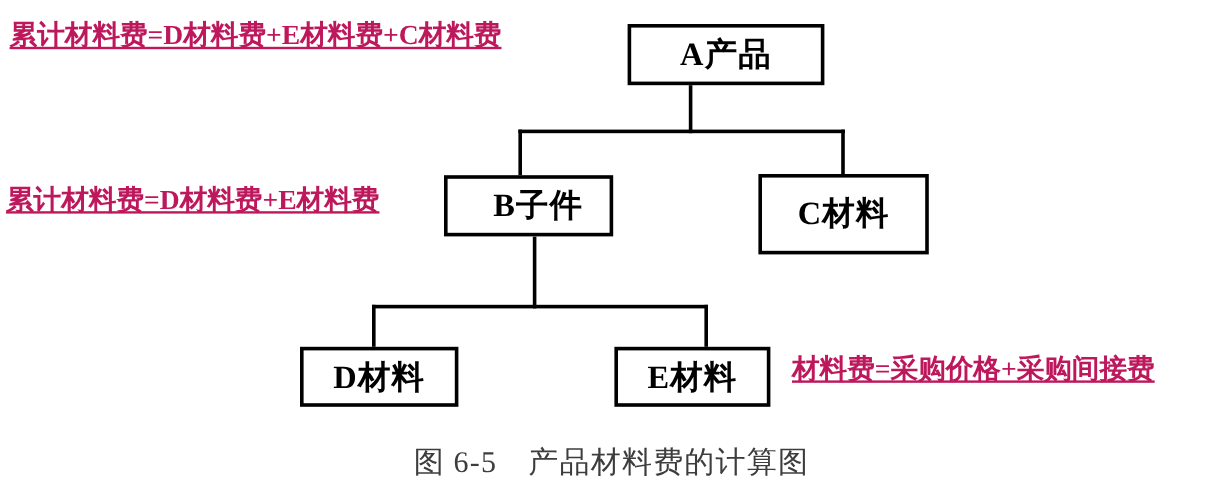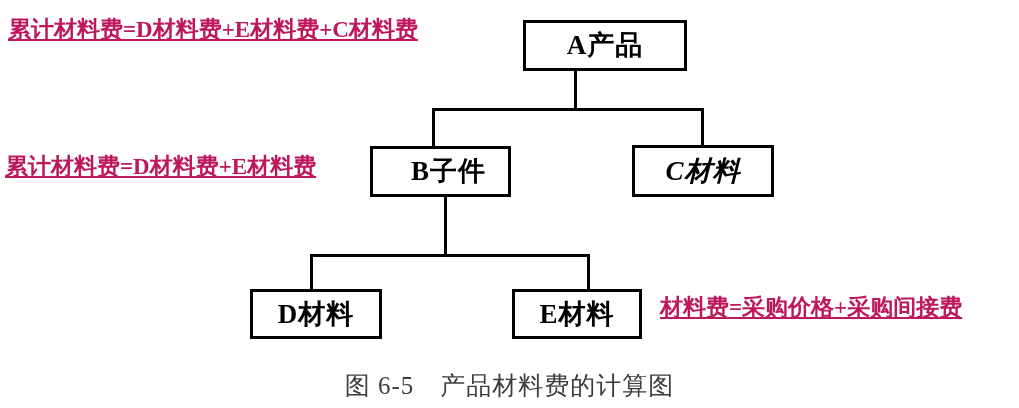--- a/index.html
+++ b/index.html
@@ -26,21 +26,21 @@
     justify-content: center;
     font-size: 27px;
     font-weight: bold;
     color: #000000;
     letter-spacing: 1px;
     line-height: 1;
     z-index: 2;
   }
   .node-a { left: 504px; top:   20px; width: 164px; height: 51px; margin-left: 19px; }
   .node-b { left: 370px; top: 146px; width: 141px; height: 51px; padding-left: 16px; }
-  .node-c { left: 632px; top: 145px; width: 142px; height: 52px; font-style: italic; }
+  .node-c { left: 632px; top: 145px; width: 142px; height: 67px; }
   .node-d { left: 250px; top: 289px; width: 132px; height: 50px; }
   .node-e { left: 512px; top: 289px; width: 130px; height: 50px; }
 
   
   .line {
     position: absolute;
     background: #000000;
     z-index: 1;
   }
   .v-a-down   { left: 574px; top:  57px; width: 3px;   height: 54px; }

